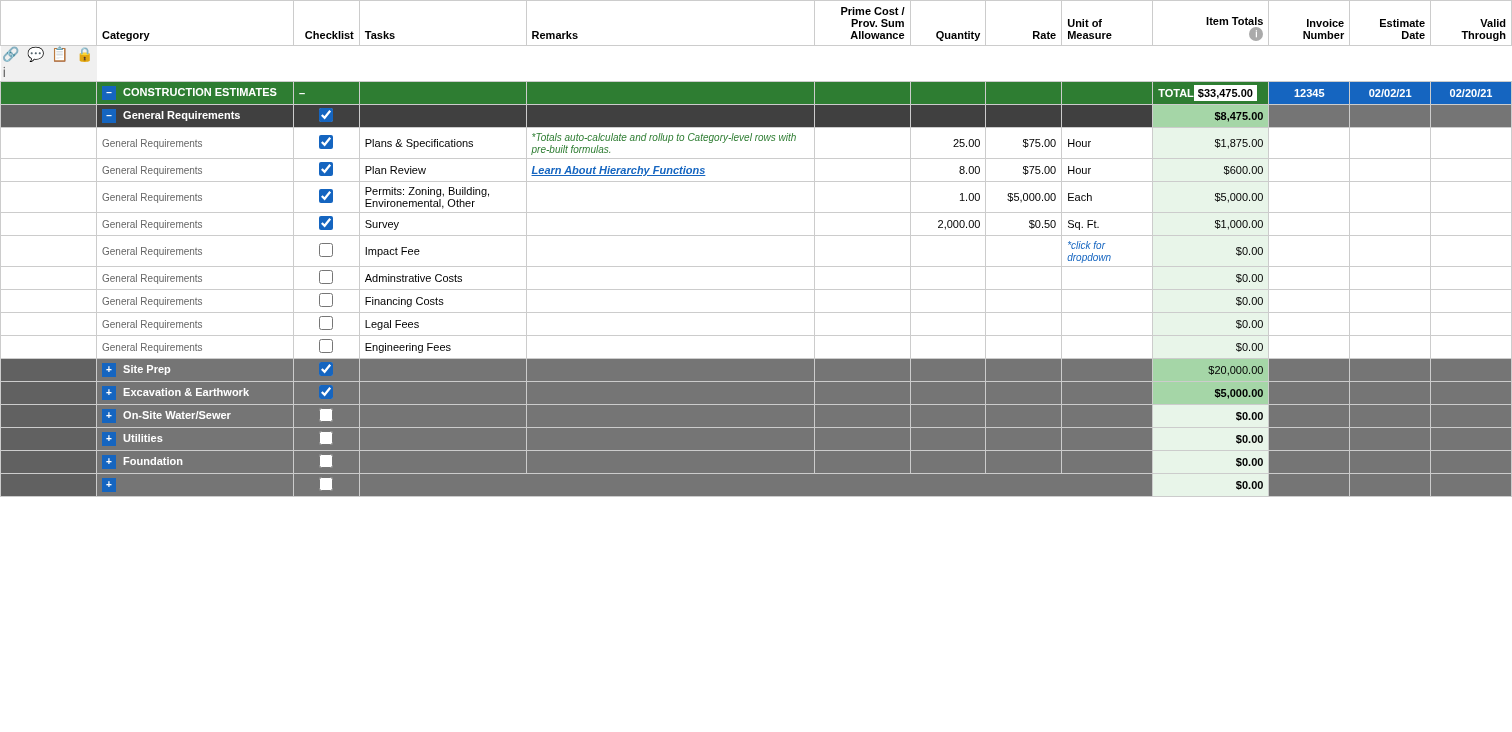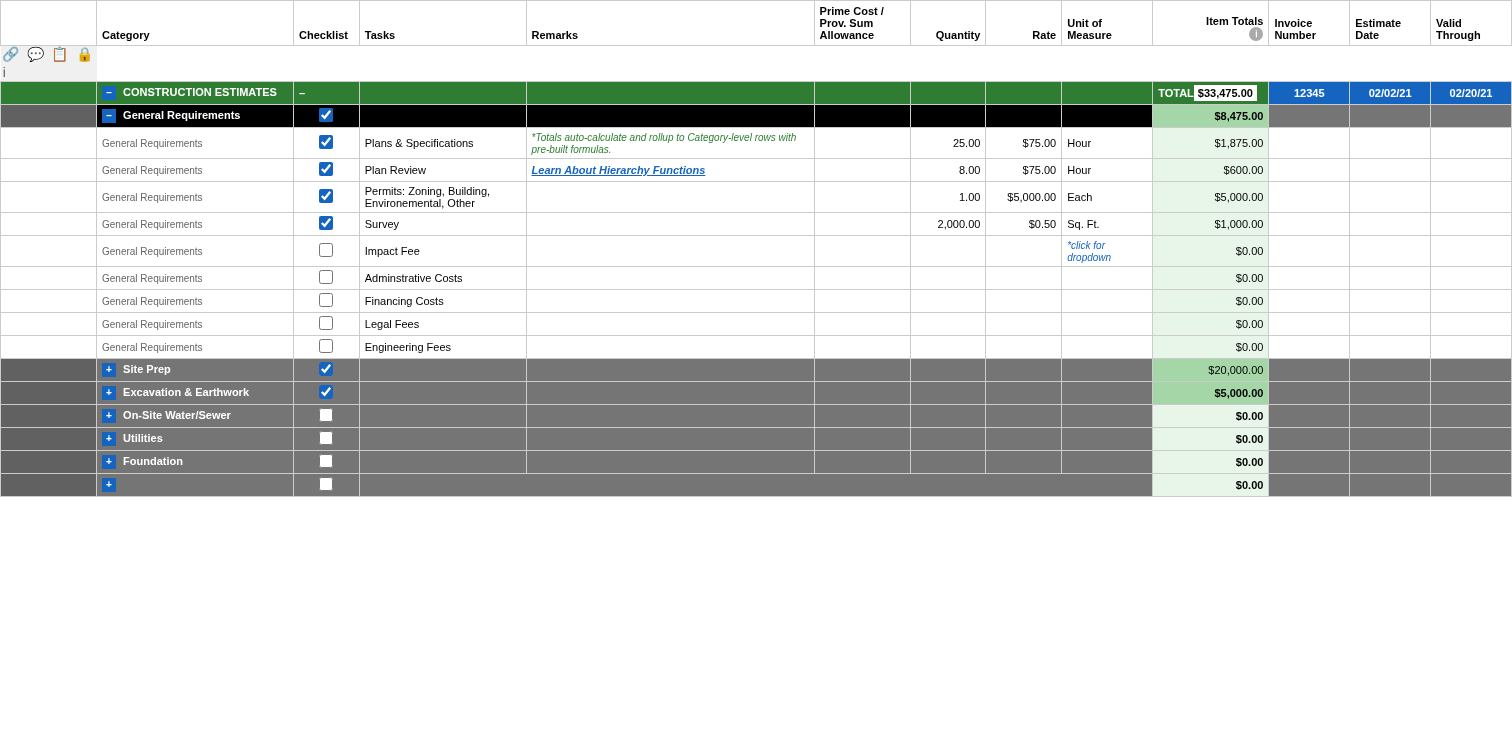--- a/index.html
+++ b/index.html
@@ -26,41 +26,41 @@
     thead tr th {
       background: #fff;
       border: 1px solid #ccc;
       padding: 4px 5px;
       font-weight: bold;
       font-size: 11px;
       vertical-align: bottom;
       text-align: left;
     }
     thead tr th.right { text-align: right; }
-    thead tr th.center { text-align: left; }
+    thead tr th.center { text-align: right; }
 
     tbody tr td {
       border: 1px solid #ccc;
       padding: 3px 5px;
       vertical-align: middle;
       font-size: 11px;
     }
 
     .actions-cell { background: #f0f0f0; }
 
     
     .row-construction-header td {
       background: #2e7d32;
       color: #fff;
       font-weight: bold;
     }
 
     
     .row-category td {
-      background: #000000;
+      background: #404040;
       color: #fff;
       font-weight: bold;
     }
     .row-category td.totals-cell {
       background: #a5d6a7;
       color: #000;
       font-weight: bold;
       text-align: right;
     }
 

